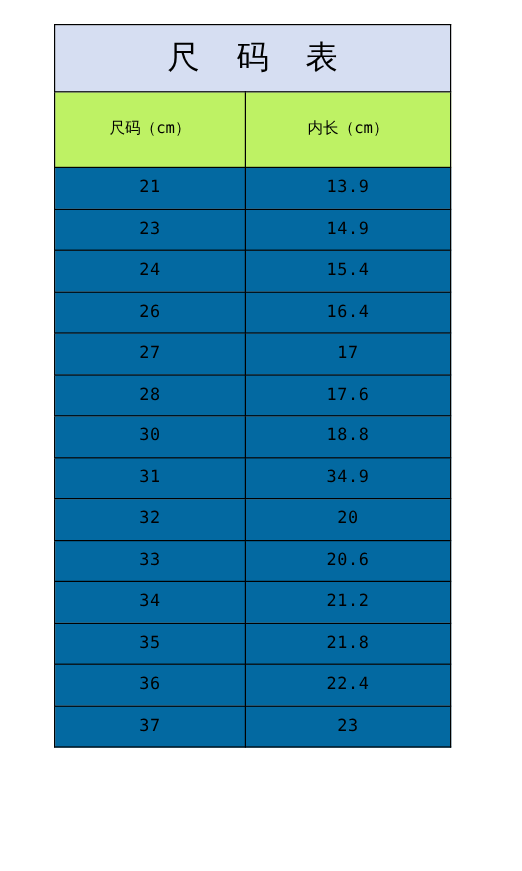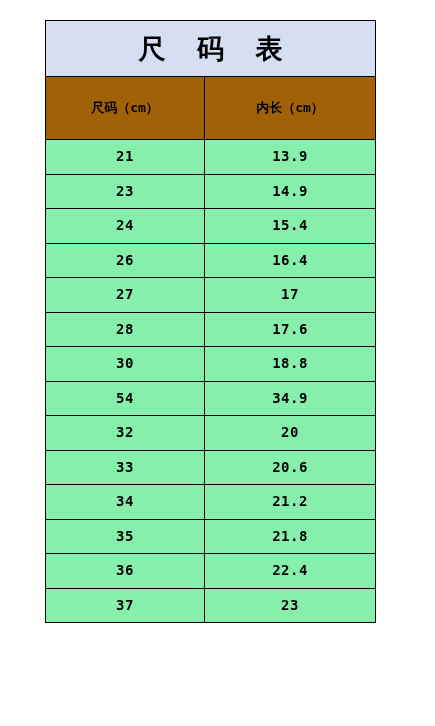--- a/index.html
+++ b/index.html
@@ -24,46 +24,46 @@
     table-layout: fixed;
   }
 
   #size-chart td, #size-chart th {
     border: 1.5px solid #000000;
     padding: 0;
     margin: 0;
     text-align: center;
     vertical-align: middle;
     color: #000000;
-    font-weight: bold;
+    font-weight: normal;
   }
 
   .chart-title {
     background: #D6DEF2;
     height: 55px;
     font-family: "DejaVu Serif", "Liberation Serif", serif;
     font-size: 27px;
     letter-spacing: 11px;
     text-indent: 11px;
     line-height: 55px;
     white-space: nowrap;
   }
 
   .col-header {
-    background: #a16207;
+    background: #bef264;
     height: 62px;
     font-family: "DejaVu Sans Mono", "Liberation Mono", monospace;
     font-size: 13px;
     letter-spacing: 0px;
     line-height: 62px;
   }
 
   .data-cell {
     height: 33.5px;
-    background: #86efac;
+    background: #0369a1;
     font-family: "DejaVu Sans Mono", "Liberation Mono", monospace;
     font-size: 14px;
     line-height: 33.5px;
     letter-spacing: 0.5px;
   }
 
   .col-size  { width: 159px; }
   .col-length{ width: 171px; }
 </style>
 </head>
@@ -104,21 +104,21 @@
       </tr>
       <tr>
         <td class="data-cell">28</td>
         <td class="data-cell">17.6</td>
       </tr>
       <tr>
         <td class="data-cell">30</td>
         <td class="data-cell">18.8</td>
       </tr>
       <tr>
-        <td class="data-cell">54</td>
+        <td class="data-cell">31</td>
         <td class="data-cell">34.9</td>
       </tr>
       <tr>
         <td class="data-cell">32</td>
         <td class="data-cell">20</td>
       </tr>
       <tr>
         <td class="data-cell">33</td>
         <td class="data-cell">20.6</td>
       </tr>

